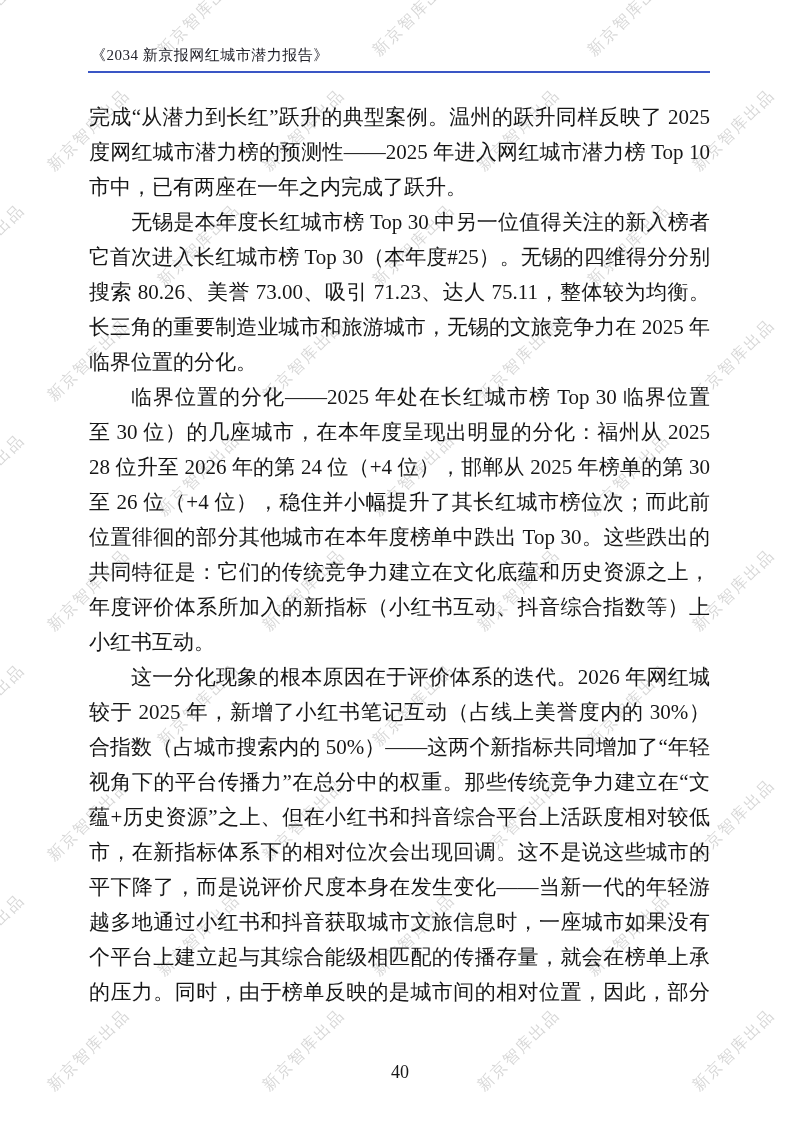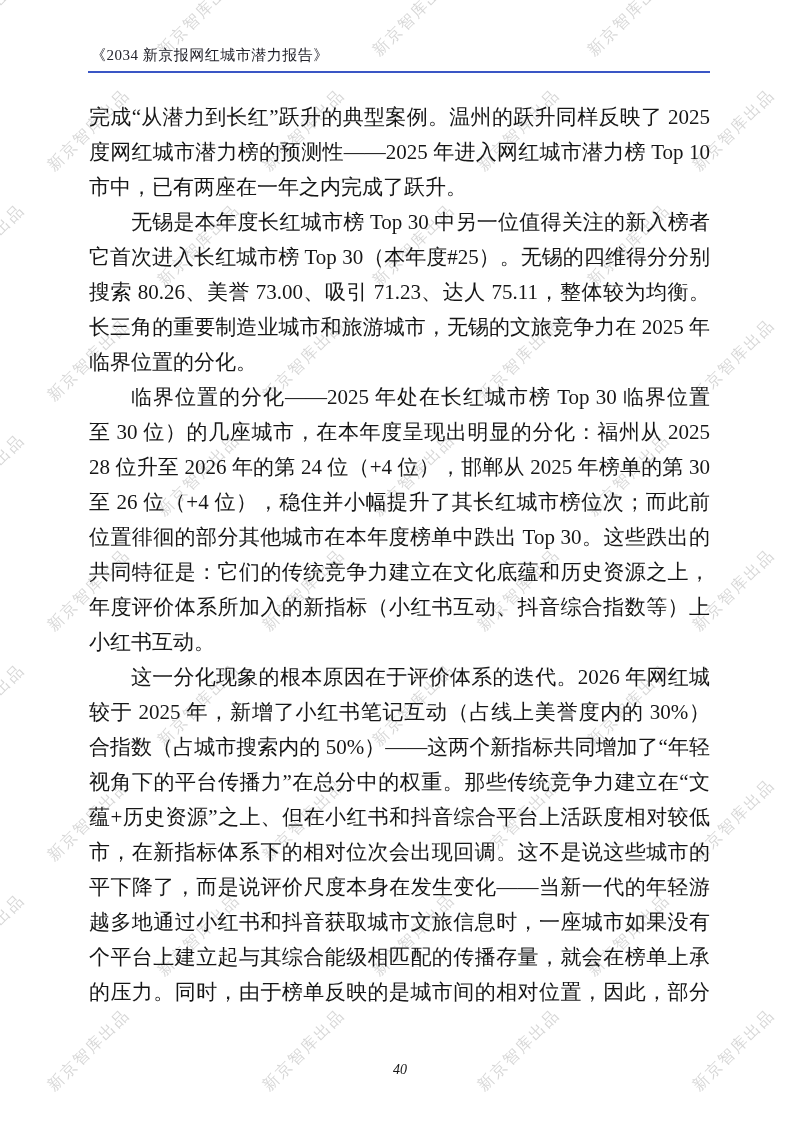--- a/index.html
+++ b/index.html
@@ -71,23 +71,22 @@
   }
   .line { overflow: hidden; }
   .line.lastline { text-align-last: left; }
   .line.ind { text-indent: 42px; }
   .page-number {
     position: absolute;
     left: 0;
     top: 1062px;
     width: 100%;
     text-align: center;
-    font-size: 14px;
+    font-size: 18px;
     color: var(--body_text);
-    font-style: italic;
   }
 </style>
 </head>
 <body>
 
 <div class="page">
   <div class="wm-layer">
       <span class="wm" style="left: -70px; top: 5px;">新京智库出品</span>
       <span class="wm" style="left: 145px; top: 5px;">新京智库出品</span>
       <span class="wm" style="left: 360px; top: 5px;">新京智库出品</span>

